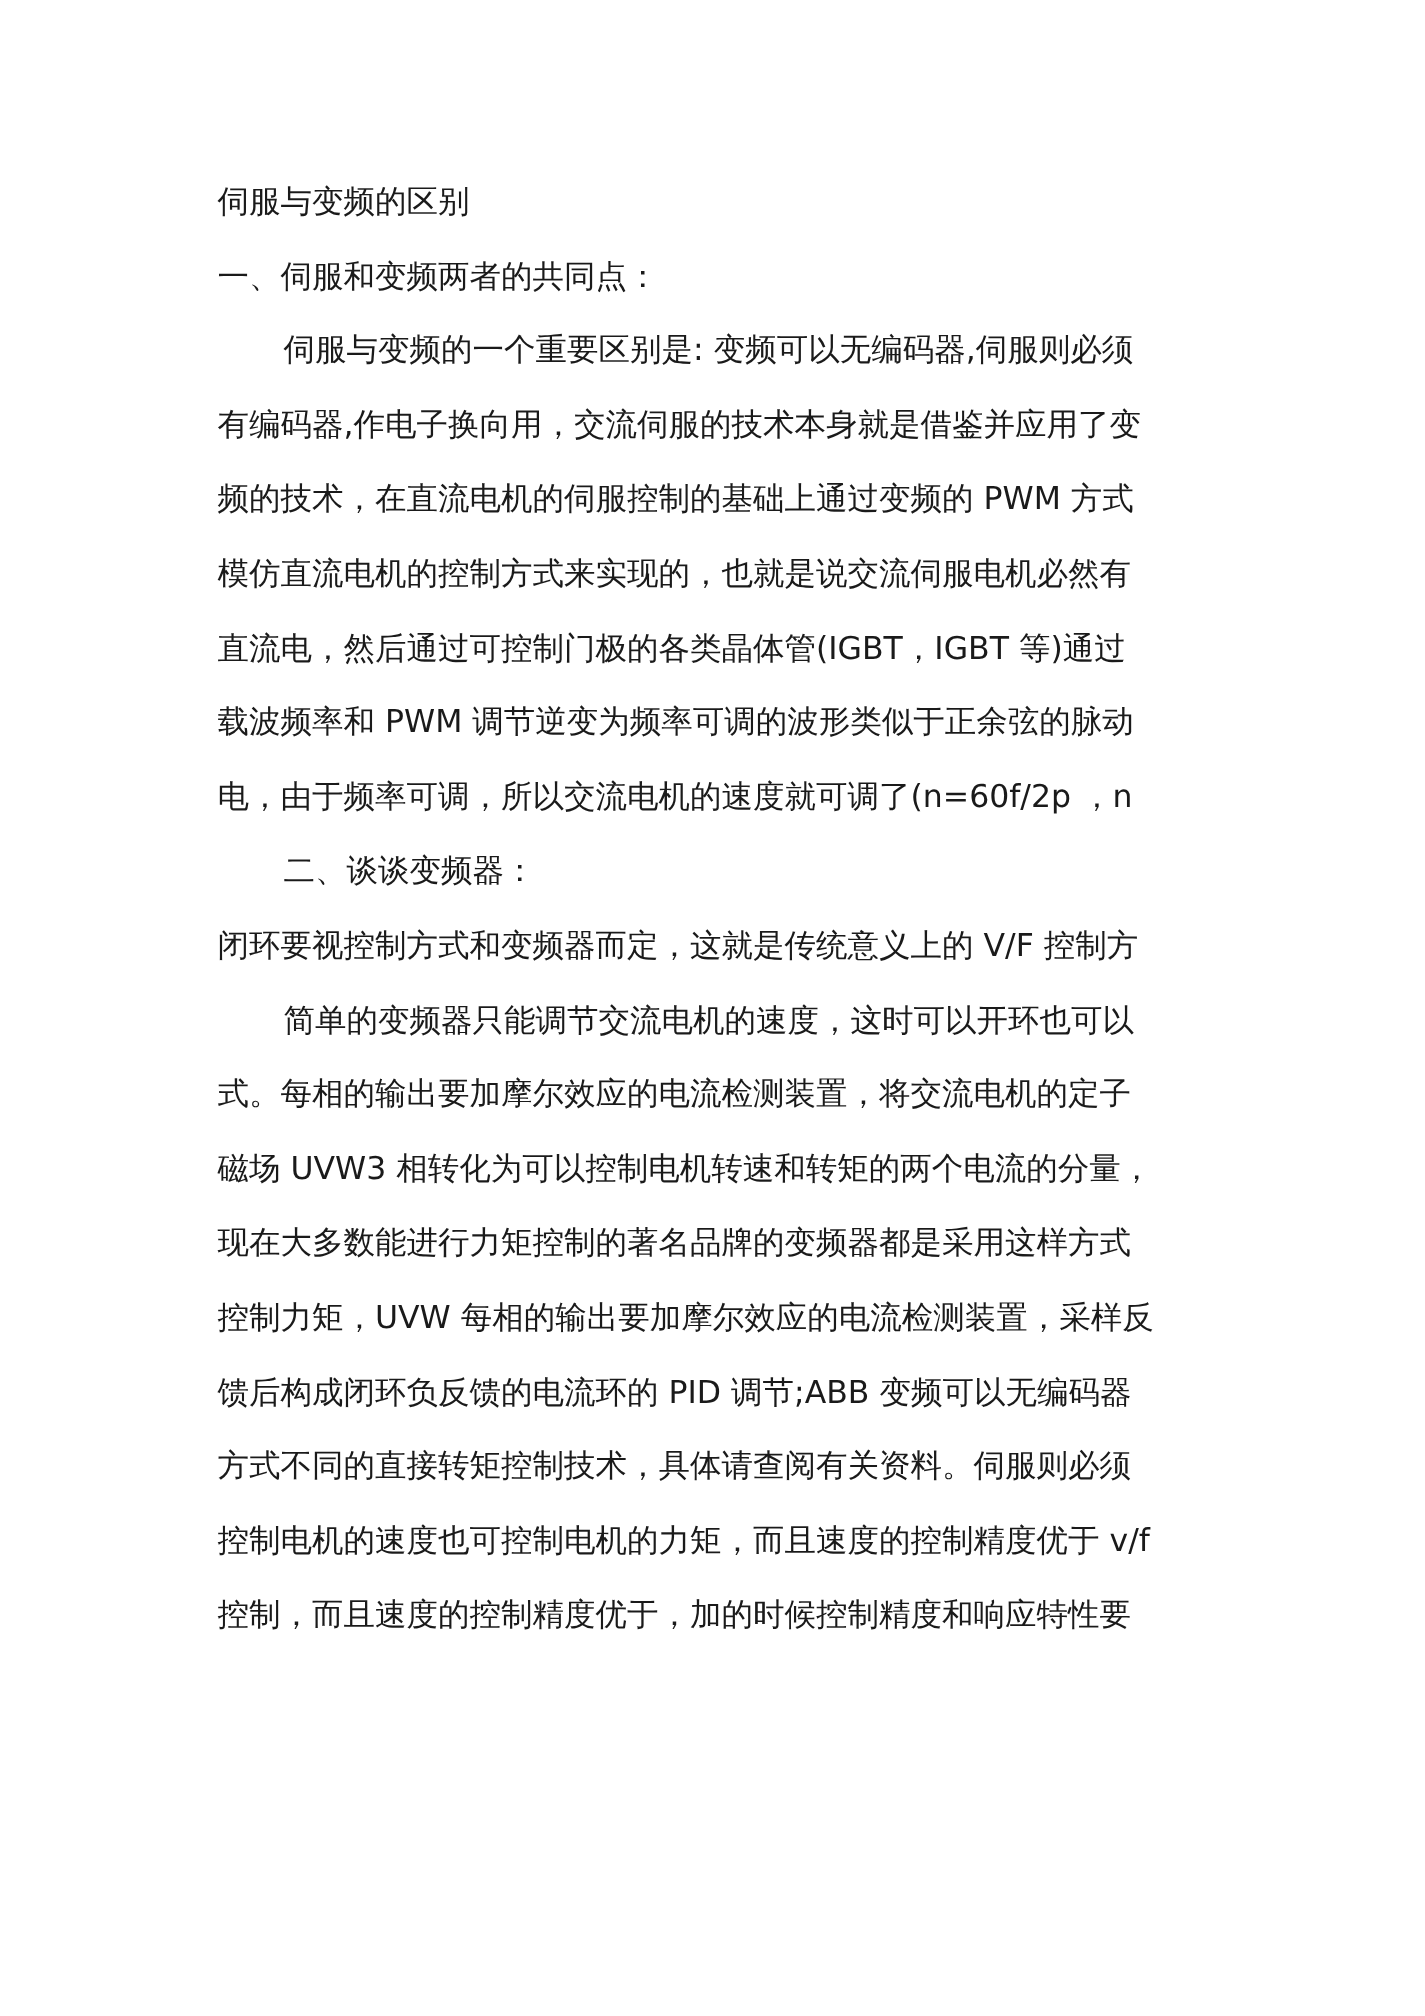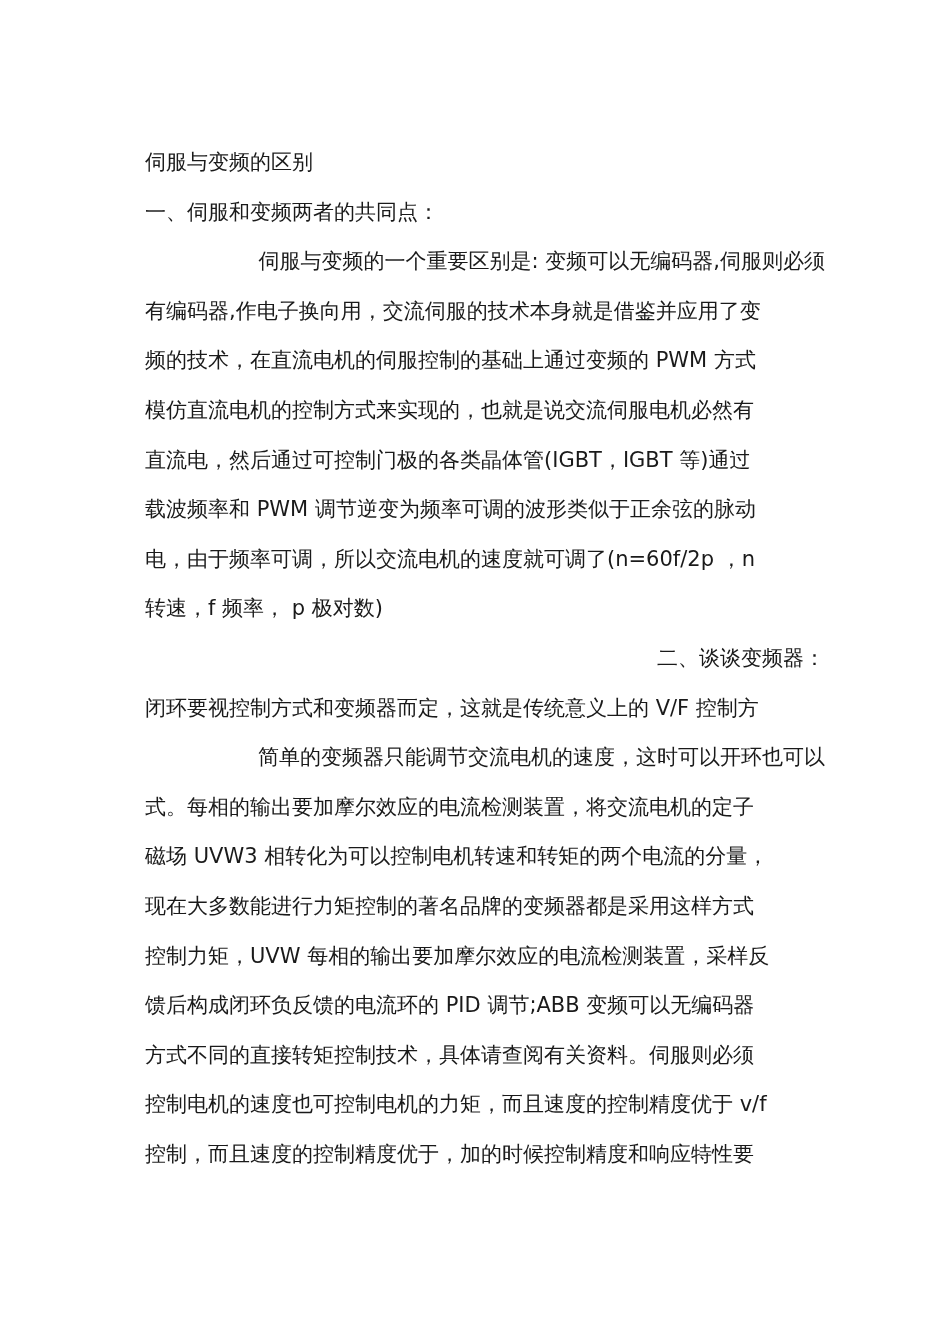--- a/index.html
+++ b/index.html
@@ -9,54 +9,52 @@
     }
     body {
       width: 950px;
       height: 1344px;
       position: relative;
       overflow: hidden;
     }
     .page {
       position: absolute;
       left: 145px;
-      top: 138px;
+      top: 110px;
       width: 680px;
       font-family: "DejaVu Sans", "Liberation Sans", sans-serif;
       font-size: 21px;
       color: #1a1a1a;
       line-height: 49.6px;
     }
     .line {
       display: block;
       white-space: nowrap;
       height: 49.6px;
     }
     .indent {
       padding-left: 44px;
-      text-align: right;
     }
   </style>
 </head>
 <body>
 
 <div class="page">
   <span class="line">伺服与变频的区别</span>
 
   <span class="line">一、伺服和变频两者的共同点：</span>
 
   <div>
     <span class="line indent">伺服与变频的一个重要区别是: 变频可以无编码器,伺服则必须</span>
     <span class="line">有编码器,作电子换向用，交流伺服的技术本身就是借鉴并应用了变</span>
     <span class="line">频的技术，在直流电机的伺服控制的基础上通过变频的 PWM 方式</span>
     <span class="line">模仿直流电机的控制方式来实现的，也就是说交流伺服电机必然有</span>
     <span class="line">直流电，然后通过可控制门极的各类晶体管(IGBT，IGBT 等)通过</span>
     <span class="line">载波频率和 PWM 调节逆变为频率可调的波形类似于正余弦的脉动</span>
     <span class="line">电，由于频率可调，所以交流电机的速度就可调了(n=60f/2p  ，n</span>
-    <span class="line">转速，f 频率， p 极对数)</span>
   </div>
 
   <span class="line indent">二、谈谈变频器：</span>
 
   <div>
     <span class="line">闭环要视控制方式和变频器而定，这就是传统意义上的 V/F 控制方</span>
     <span class="line indent">简单的变频器只能调节交流电机的速度，这时可以开环也可以</span>
     <span class="line">式。每相的输出要加摩尔效应的电流检测装置，将交流电机的定子</span>
     <span class="line">磁场 UVW3 相转化为可以控制电机转速和转矩的两个电流的分量，</span>
     <span class="line">现在大多数能进行力矩控制的著名品牌的变频器都是采用这样方式</span>

